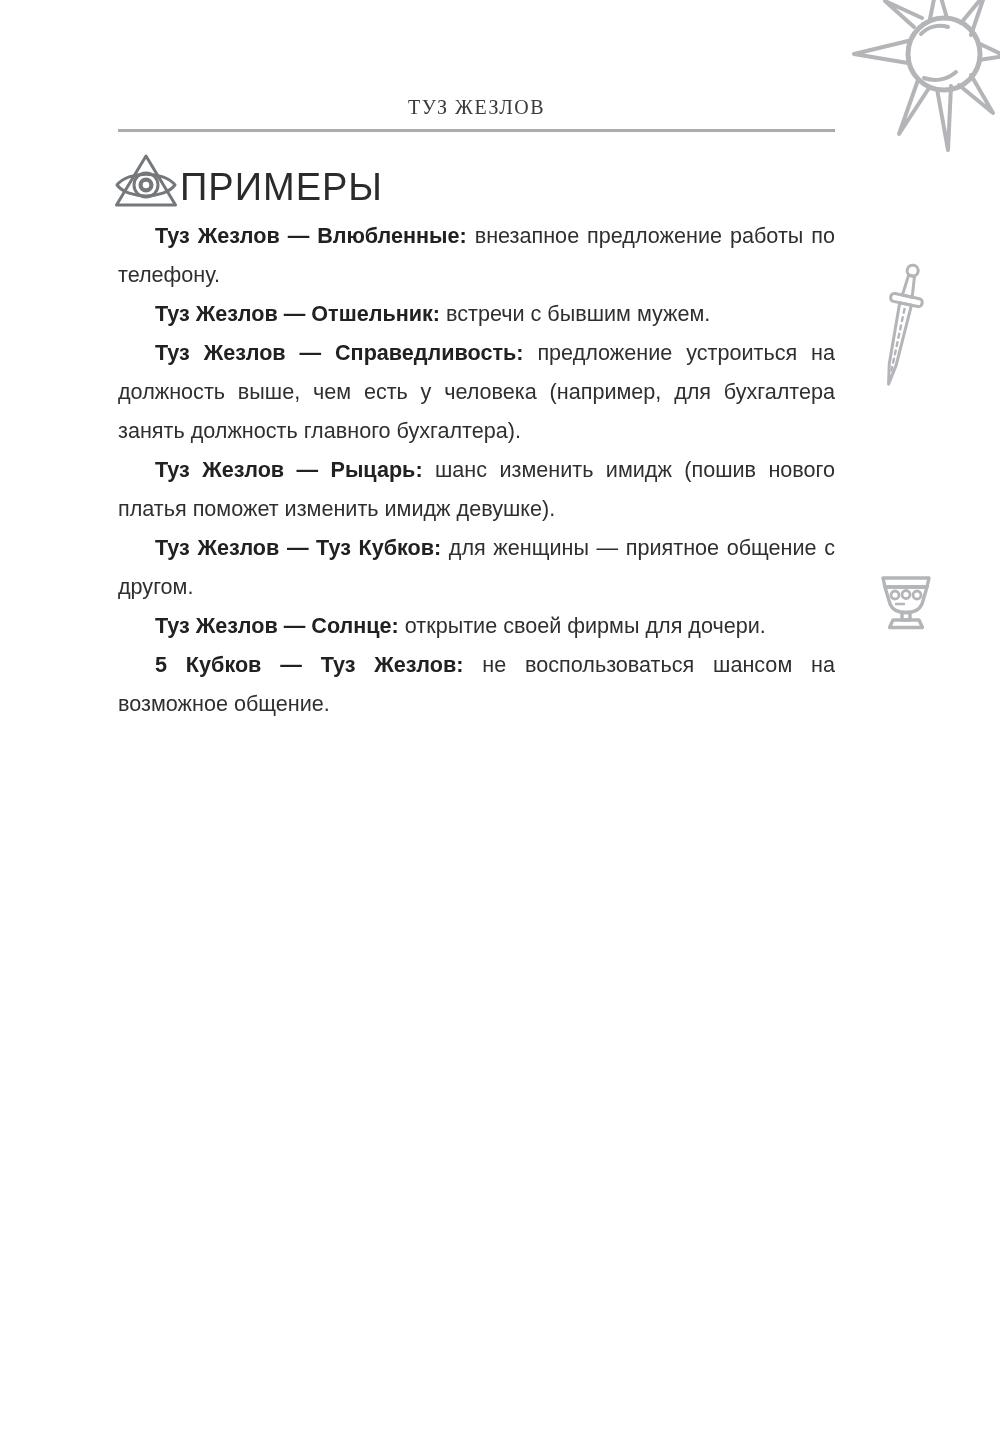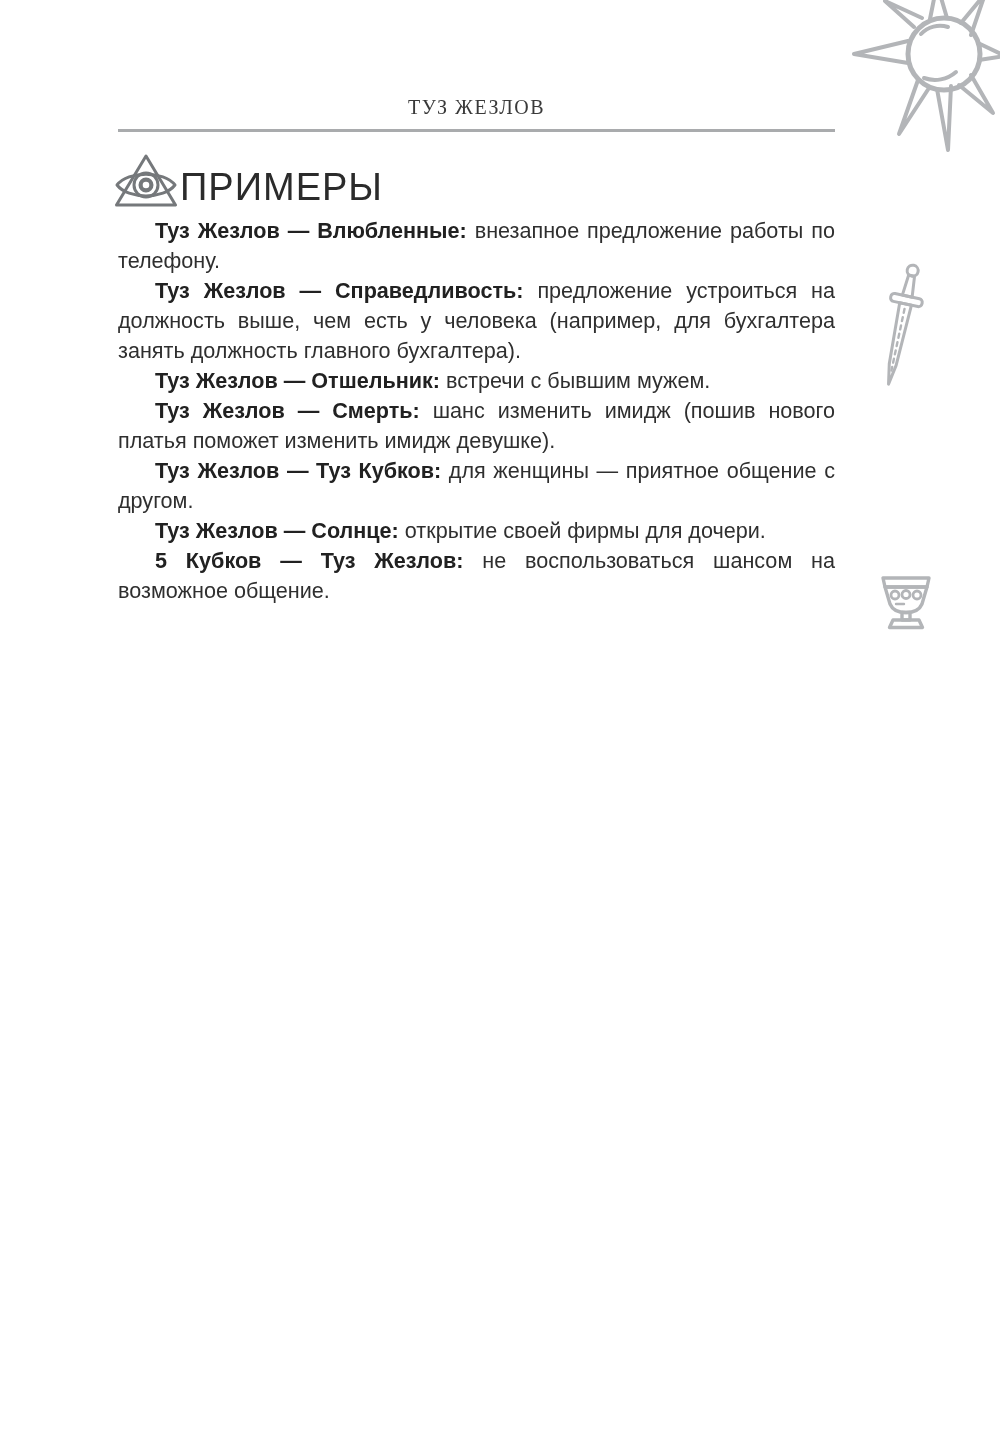--- a/index.html
+++ b/index.html
@@ -22,21 +22,21 @@
     background:#a9abad;
   }
   .eye-icon-box { position:absolute; left:114px; top:154px; width:64px; height:54px; }
   .section-heading {
     position:absolute; left:180px; top:167px;
     font-size:38px; line-height:40px; font-weight:400;
     letter-spacing:1px; color:#2b2b2b;
   }
   .examples {
     position:absolute; left:118px; top:216px; width:717px;
-    font-size:21.6px; line-height:30px;
+    font-size:21.6px; line-height:39px;
     text-align:justify; text-justify:inter-word;
     color:#2f2f2f;
   }
   .para { text-indent:37px; }
   .para b { font-weight:bold; color:#212121; }
   .sun-icon-box    { position:absolute; left:852px; top:-8px;  width:150px; height:160px; }
   .sword-icon-box  { position:absolute; left:886px; top:262px; width:110px; height:145px; }
   .chalice-icon-box{ position:absolute; left:879px; top:574px; width:54px;  height:60px; }
   svg { display:block; width:100%; height:100%; }
   .g-stroke { fill:none; stroke:#b3b5b8; stroke-linecap:round; stroke-linejoin:round; }
@@ -56,25 +56,25 @@
       <path class="eye-stroke" stroke-width="3" d="M3 31 C14 16.5, 50 16.5, 61 31 C50 45.5, 14 45.5, 3 31 Z"></path>
       <circle class="eye-stroke" stroke-width="3" cx="32" cy="31" r="12"></circle>
       <circle class="eye-stroke" stroke-width="4.2" cx="32" cy="31" r="5.4"></circle>
     </svg>
   </div>
   <div class="section-heading">ПРИМЕРЫ</div>
 
   <div class="examples" id="examples-list">
     <p class="para"><b>Туз Жезлов — Влюбленные:</b> <span>внезапное предложение работы по телефону.</span></p>
 
+    <p class="para"><b>Туз Жезлов — Отшельник:</b> <span>встречи с бывшим мужем.</span></p>
+
     <p class="para"><b>Туз Жезлов — Справедливость:</b> <span>предложение устроиться на должность выше, чем есть у человека (например, для бухгалтера занять должность главного бухгалтера).</span></p>
 
-    <p class="para"><b>Туз Жезлов — Отшельник:</b> <span>встречи с бывшим мужем.</span></p>
-
-    <p class="para"><b>Туз Жезлов — Смерть:</b> <span>шанс изменить имидж (пошив нового платья поможет изменить имидж девушке).</span></p>
+    <p class="para"><b>Туз Жезлов — Рыцарь:</b> <span>шанс изменить имидж (пошив нового платья поможет изменить имидж девушке).</span></p>
 
     <p class="para"><b>Туз Жезлов — Туз Кубков:</b> <span>для женщины — приятное общение с другом.</span></p>
 
     <p class="para"><b>Туз Жезлов — Солнце:</b> <span>открытие своей фирмы для дочери.</span></p>
 
 
 
     <p class="para"><b>5 Кубков — Туз Жезлов:</b> <span>не воспользоваться шансом на возможное общение.</span></p>
   </div>
 

